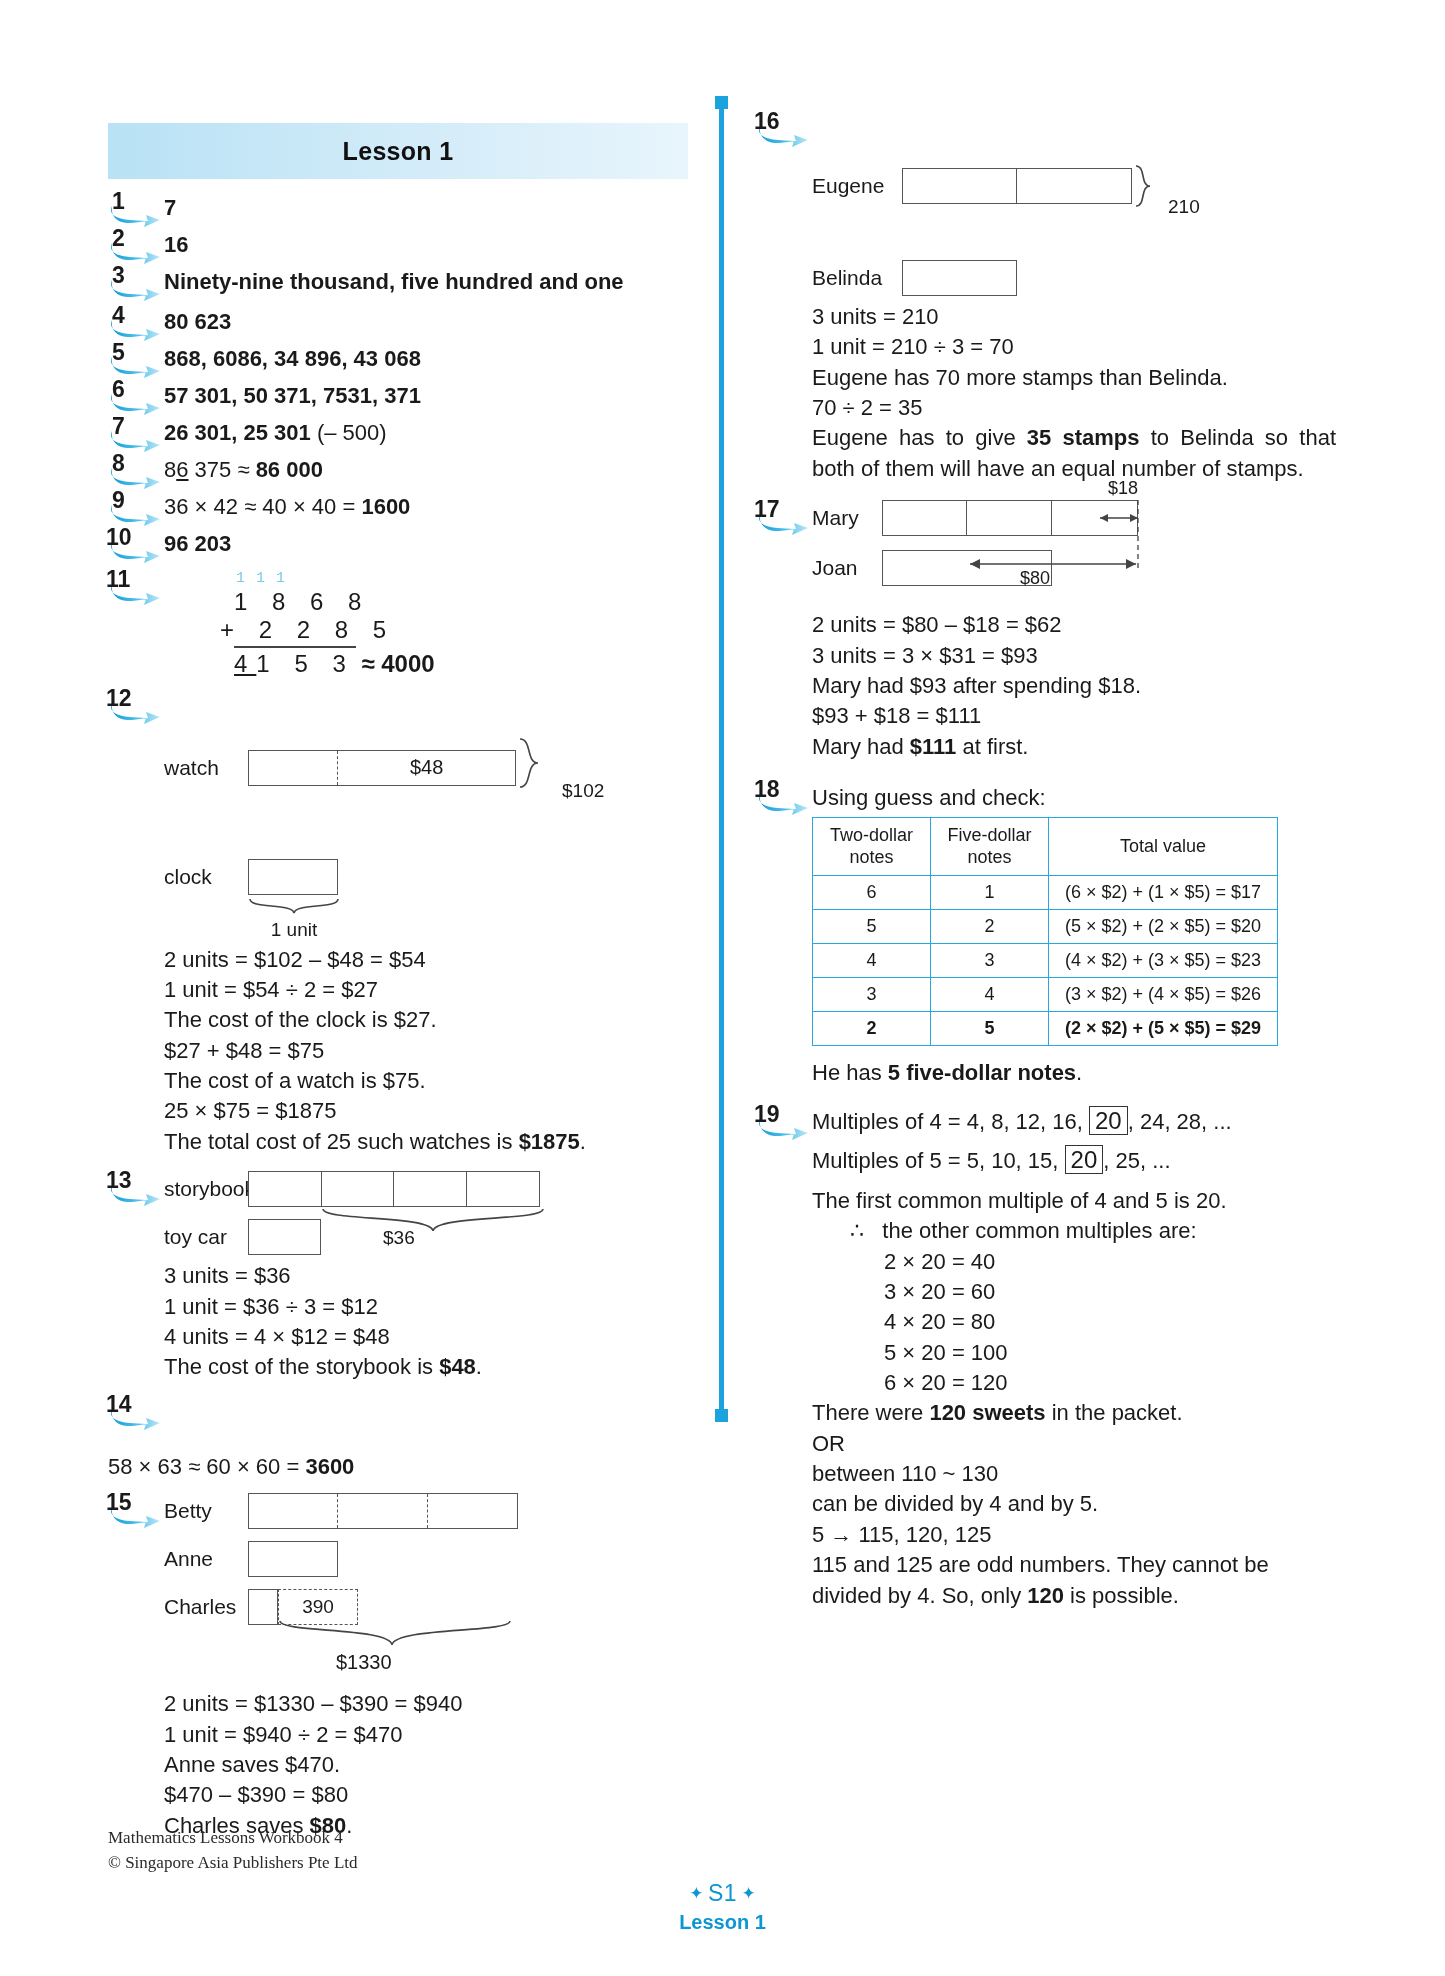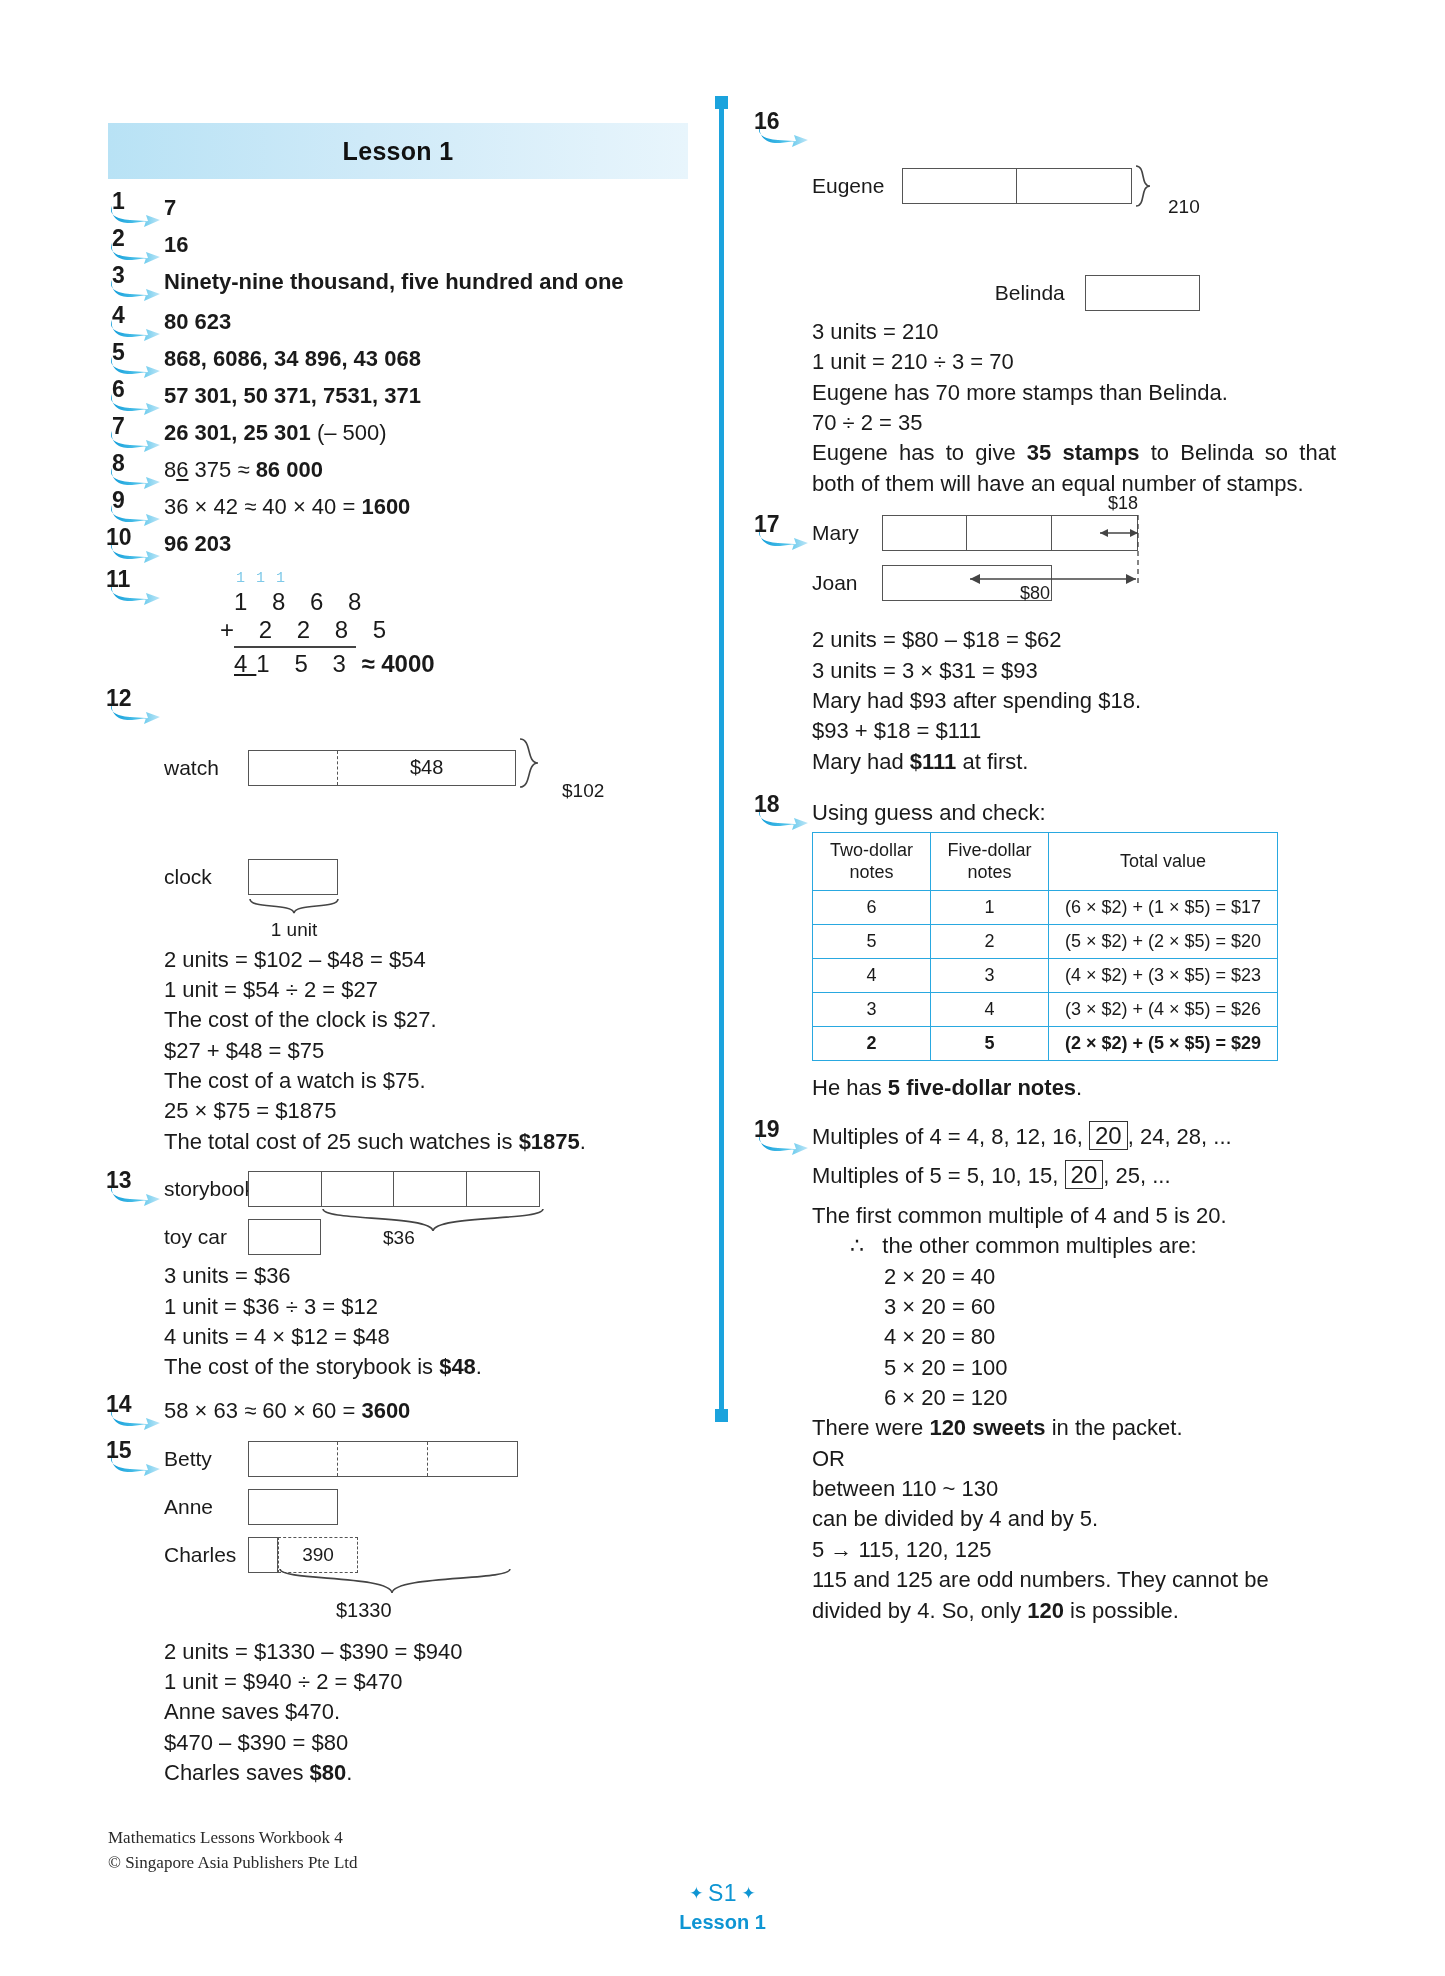--- a/index.html
+++ b/index.html
@@ -358,21 +358,21 @@
       </div>
     </div>
 
     <div class="work" style="margin-left:56px; margin-top:6px;">
       <div>3 units = $36</div>
       <div>1 unit = $36 ÷ 3 = $12</div>
       <div>4 units = 4 × $12 = $48</div>
       <div><span>The cost of the storybook is </span><b>$48</b><span>.</span></div>
     </div>
 
-    <div class="ans-row" style="margin-top:12px;">
+    <div class="ans-row" style="margin-top:12px;flex-direction:column;">
       <div class="num-badge">
         <span class="n wide">14</span>
         <svg width="56" height="30" viewBox="0 0 56 30">
           <path d="M4 8 C2 20 12 26 24 25 L40 23 L38 17 L52 22 L36 29 L38 23 L22 22 C8 21 0 16 4 8 Z" fill="url(#sw1)"></path>
         </svg>
       </div>
       <div class="ans-text"><span>58 × 63 ≈ 60 × 60 = </span><b>3600</b></div>
     </div>
 
     <div class="ans-row" style="margin-top:12px;">
@@ -435,21 +435,21 @@
           <span class="bar-label" style="width:90px;">Eugene</span>
           <div class="bar" style="width:230px;">
             <div class="seg" style="width:115px;"></div>
             <div class="seg" style="width:115px;"></div>
           </div>
           <svg class="brace" width="34" height="96" style="margin-top:52px; margin-left:2px;">
             <path d="M2 2 C12 2 6 22 16 22 C6 22 12 42 2 42" stroke="#444" stroke-width="1.6" fill="none"></path>
           </svg>
           <span class="tag" style="margin-top:42px;">210</span>
         </div>
-        <div class="bar-row" style="margin-top:15px;justify-content:flex-end;">
+        <div class="bar-row" style="margin-top:0;">
           <span class="bar-label" style="width:90px;">Belinda</span>
           <div class="bar" style="width:115px;">
             <div class="seg" style="width:115px;"></div>
           </div>
         </div>
       </div>
     </div>
 
     <div class="work" style="margin-left:56px; margin-top:6px;">
       <div>3 units = 210</div>

